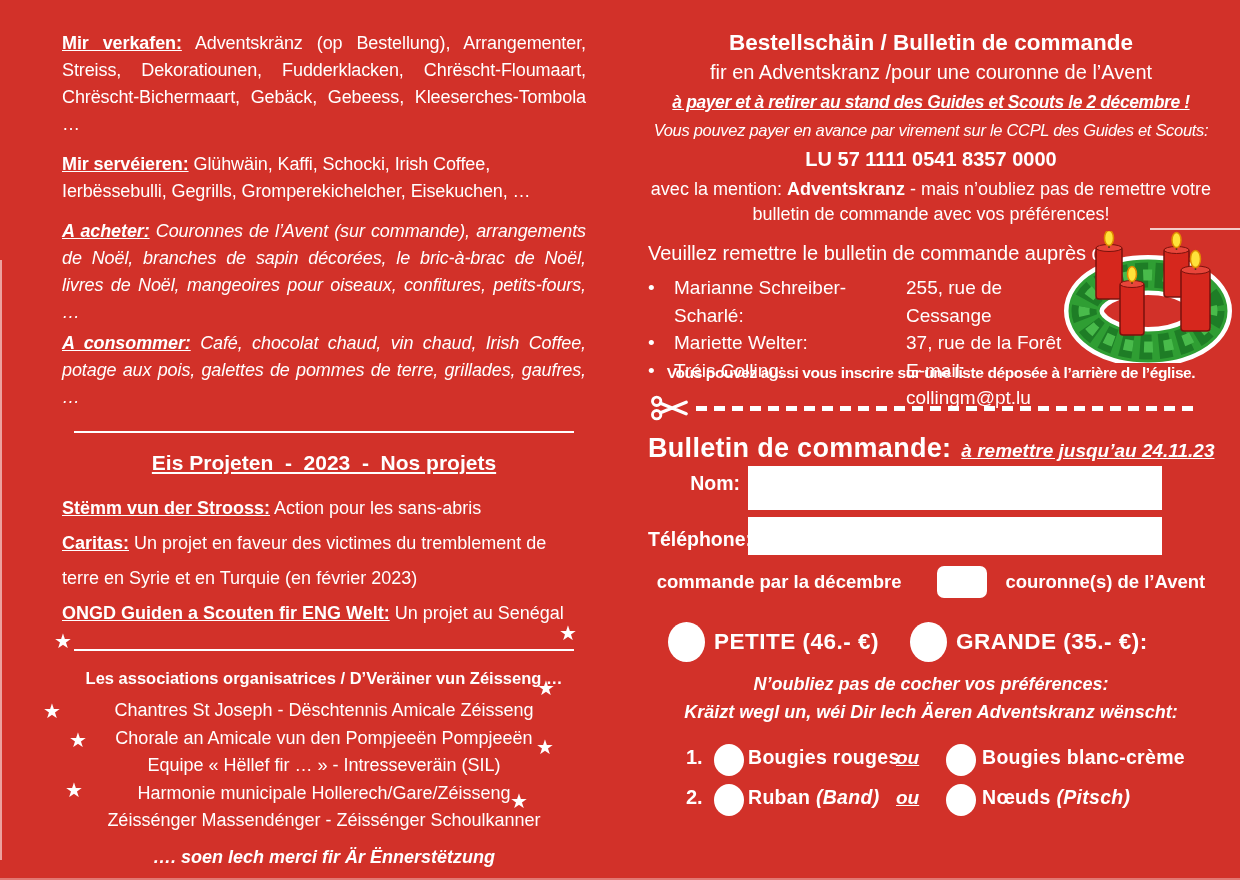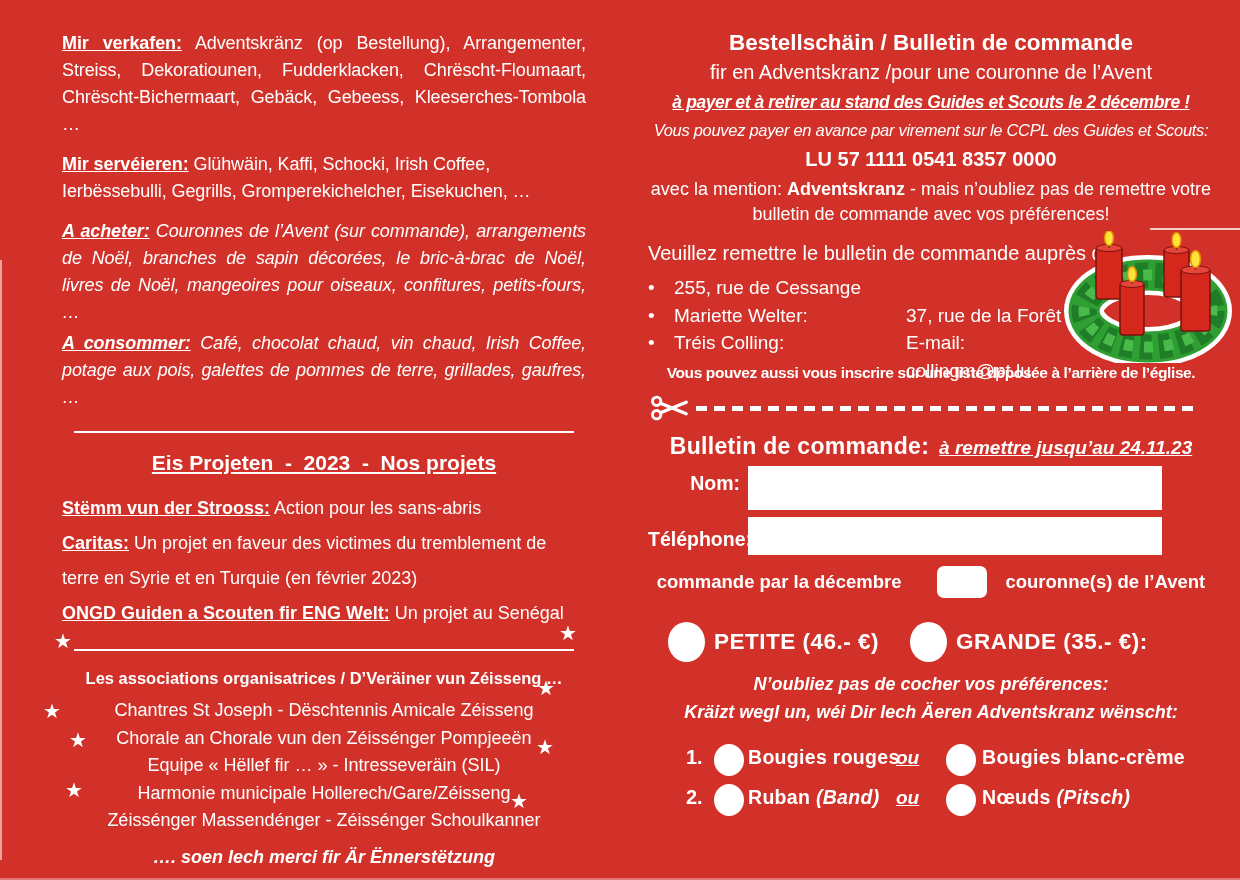--- a/index.html
+++ b/index.html
@@ -49,21 +49,21 @@
   .r-mention{top:177px;font-size:18px;line-height:25px;}
   .r-veuillez{top:242px;text-align:left;font-size:20px;}
   .contacts{position:absolute;left:0;top:274px;width:430px;font-size:19px;}
   .contact-row{display:grid;grid-template-columns:26px 232px auto;line-height:27.6px;}
   .wreath-topline{position:absolute;left:1150px;top:228px;width:90px;height:2px;background:rgba(255,255,255,.75);}
   .wreath{position:absolute;left:1060px;top:231px;width:178px;height:132px;}
   .r-eglise{top:364px;font-size:15.5px;font-weight:bold;letter-spacing:-.4px;white-space:nowrap;}
   .scissors-row{position:absolute;left:2px;top:393px;width:548px;display:flex;align-items:center;}
   .dash-line{flex:1;height:5px;margin-left:6px;background:repeating-linear-gradient(90deg,#fff 0 11px,transparent 11px 18px);}
   .r-formtitle{top:433px;white-space:nowrap;}
-  .form-title-main{font-size:23px;font-weight:bold;letter-spacing:.3px;}
+  .form-title-main{font-size:27px;font-weight:bold;letter-spacing:.3px;}
   .form-deadline{font-size:19px;font-weight:bold;font-style:italic;text-decoration:underline;margin-left:10px;}
   .field-label{position:absolute;left:0;width:92px;text-align:right;font-size:19.5px;font-weight:bold;}
   .nom-label{top:472px;}
   .tel-label{top:528px;}
   .fill-box{position:absolute;left:100px;width:414px;background:#fff;border:none;outline:none;font-size:20px;padding:0 8px;box-sizing:border-box;color:#222;}
   .nom-box{top:466px;height:44px;}
   .tel-box{top:517px;height:38px;}
   .order-row{position:absolute;left:0;top:566px;width:566px;display:flex;justify-content:center;align-items:center;font-size:18.5px;font-weight:bold;}
   .qty-box{width:46px;height:30px;background:#fff;border:none;border-radius:7px;margin:0 18px 0 36px;font-size:18px;text-align:center;color:#222;}
   .size-row{position:absolute;left:0;top:622px;width:566px;height:42px;}
@@ -107,21 +107,21 @@
       <div><span class="lead">Stëmm vun der Strooss:</span><span> Action pour les sans-abris</span></div>
       <div><span class="lead">Caritas:</span><span> Un projet en faveur des victimes du tremblement de terre en Syrie et en Turquie (en février 2023)</span></div>
       <div><span class="lead">ONGD Guiden a Scouten fir ENG Welt:</span><span> Un projet au Senégal</span></div>
     </div>
 
     <div class="divider divider2"></div>
 
     <div class="assoc-title">Les associations organisatrices / D’Veräiner vun Zéisseng …</div>
     <div class="assoc-list">
       <div>Chantres St Joseph - Dëschtennis Amicale Zéisseng</div>
-      <div>Chorale an Chorale vun den Zéissénger Pompjeeën</div>
+      <div>Chorale an Amicale vun den Pompjeeën Pompjeeën</div>
       <div>Equipe « Hëllef fir … » - Intresseveräin (SIL)</div>
       <div>Harmonie municipale Hollerech/Gare/Zéisseng</div>
       <div>Zéissénger Massendénger - Zéissénger Schoulkanner</div>
     </div>
 
     <div class="closing">
       <div>…. soen Iech merci fir Är Ënnerstëtzung</div>
 
     </div>
   </div>
@@ -140,20 +140,21 @@
     <div class="rc r-sub">fir en Adventskranz /pour une couronne de l’Avent</div>
     <div class="rc r-pay">à payer et à retirer au stand des Guides et Scouts le 2 décembre !</div>
     <div class="rc r-ccpl">Vous pouvez payer en avance par virement sur le CCPL des Guides et Scouts:</div>
     <div class="rc r-iban">LU 57 1111 0541 8357 0000</div>
     <div class="rc r-mention"><span>avec la mention: </span><b>Adventskranz</b><span> - mais n’oubliez pas de remettre votre bulletin de commande avec vos préférences!</span></div>
     <div class="rc r-veuillez">Veuillez remettre le bulletin de commande auprès de:</div>
 
     <div class="contacts">
       <div class="contact-row">
         <span>•</span>
+        <span>Marianne Schreiber-Scharlé:</span>
         <span>255, rue de Cessange</span>
       </div>
       <div class="contact-row">
         <span>•</span>
         <span>Mariette Welter:</span>
         <span>37, rue de la Forêt</span>
       </div>
       <div class="contact-row">
         <span>•</span>
         <span>Tréis Colling:</span>

